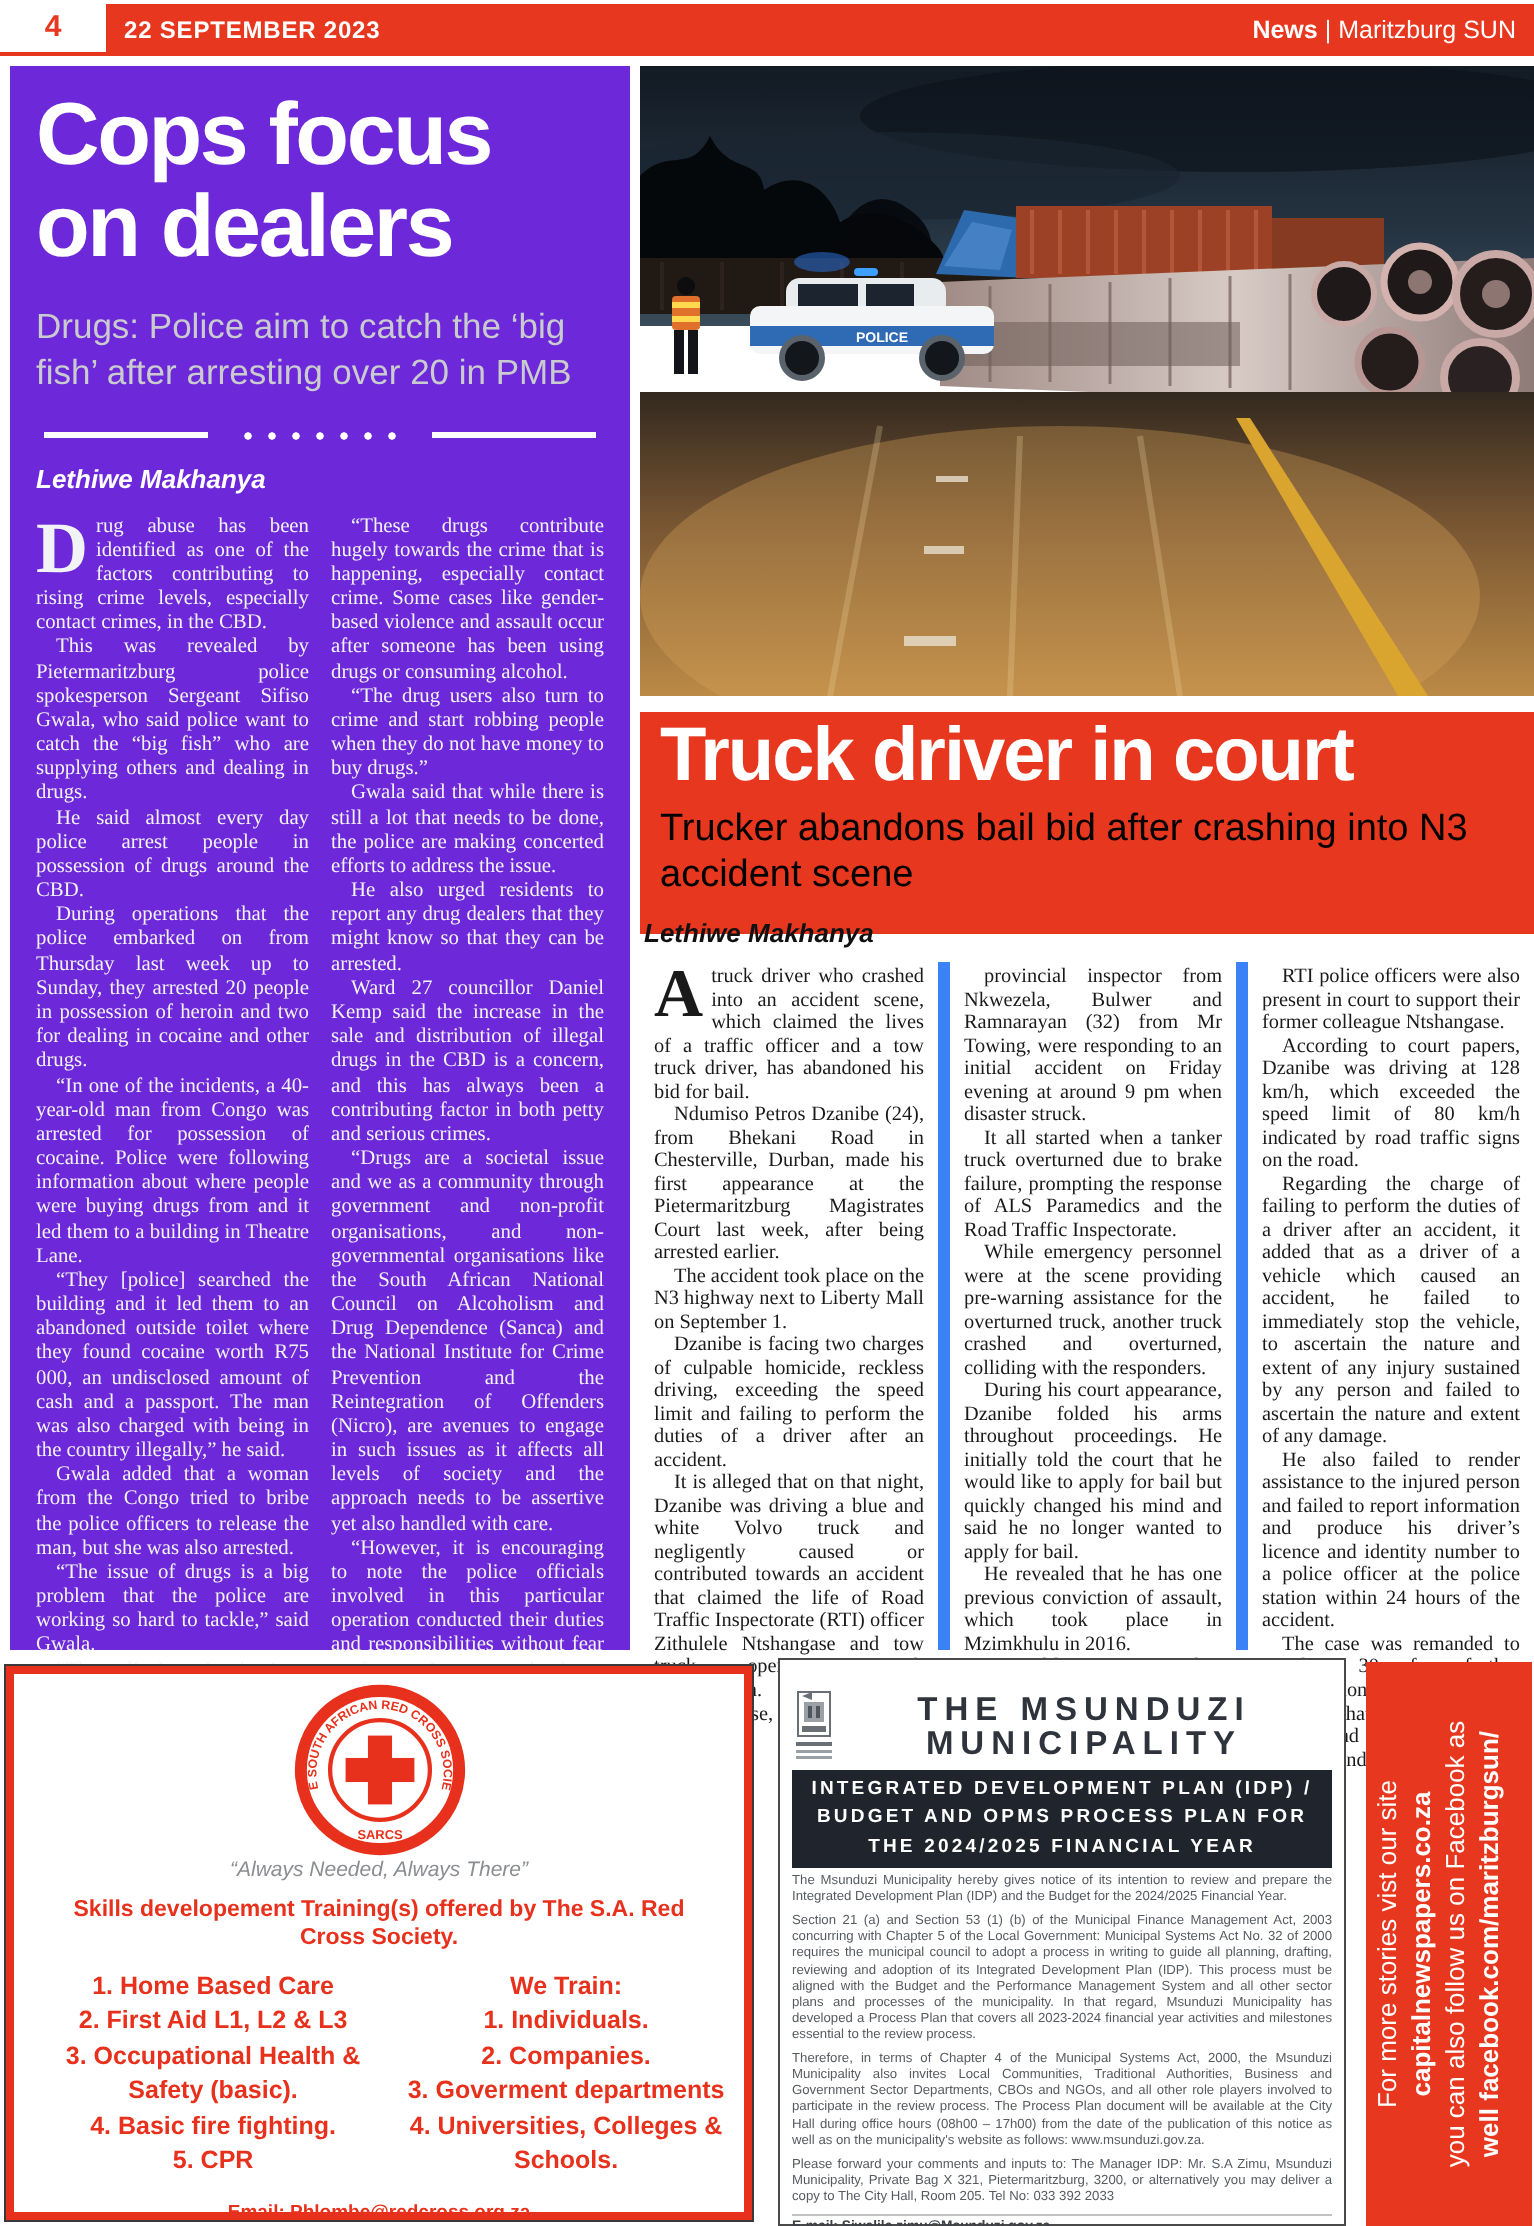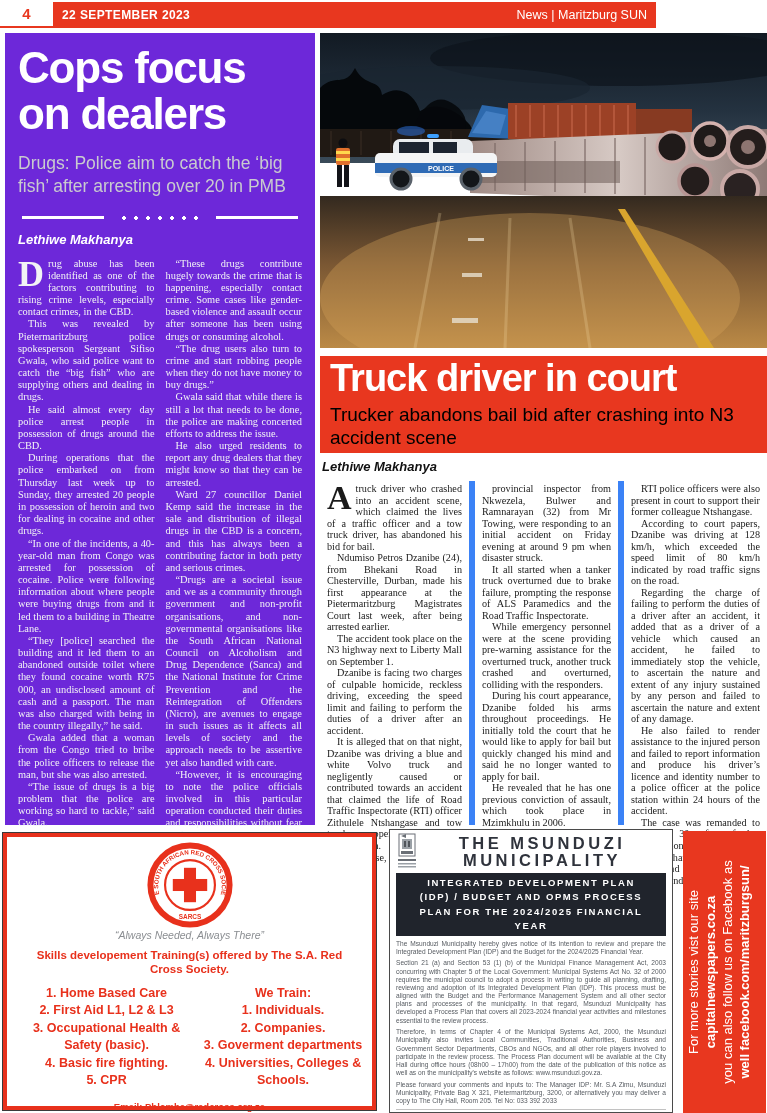--- a/index.html
+++ b/index.html
@@ -3,25 +3,25 @@
 <meta charset="utf-8">
 <style>
   html,body{margin:0;padding:0;background:#e8e8e8;}
   .page{position:relative;width:767px;height:1113px;background:#ffffff;overflow:hidden;
         font-family:"Liberation Sans",sans-serif;margin:0 auto;}
   .abs{position:absolute;}
 
   
   .hdr-pagenum{left:0;top:2px;width:53px;height:24px;background:#fff;border-bottom:2px solid #e8371f;
     color:#e8371f;font:bold 15px/24px "Liberation Sans",sans-serif;text-align:center;}
-  .hdr-bar{left:53px;top:2px;width:603px;height:26px;background:#e8371f;color:#fff;
+  .hdr-bar{left:53px;top:2px;width:714px;height:26px;background:#e8371f;color:#fff;
     display:flex;align-items:center;justify-content:space-between;box-sizing:border-box;padding:0 9px;}
   .hdr-date{font:bold 12px "Liberation Sans",sans-serif;letter-spacing:.4px;}
   .hdr-right{font:12.5px "Liberation Sans",sans-serif;}
-  .hdr-right .b{font-weight:normal;margin-left:40px;}
+  .hdr-right .b{font-weight:bold;margin-left:40px;}
 
   
   .lead{left:5px;top:33px;width:310px;height:792px;background:#6d28d9;color:#f2f3f5;
     box-sizing:border-box;padding:12px 13px 0 13px;}
   .lead h1{margin:0;font:bold 44px/1.05 "Liberation Sans",sans-serif;letter-spacing:-1.2px;color:#fff;}
   .lead .sub{margin:15px 0 0 0;font:17.5px/1.32 "Liberation Sans",sans-serif;color:#c9cbcf;}
   .divider{display:flex;align-items:center;margin:17px 4px 0 4px;}
   .divider .line{height:3px;background:#fff;width:82px;}
   .divider .dots{flex:1;height:4px;margin:0 14px;
     background-image:radial-gradient(circle,#fff 1.7px,transparent 2px);
@@ -33,21 +33,21 @@
   .bp{margin:0;font:10.4px/1.17 "Liberation Serif",serif;text-align:justify;text-indent:10px;}
   .lead .bp{color:#f2f3f5;}
   .firstp{text-indent:0;}
   .dropcap{float:left;font:bold 36px/30px "Liberation Serif",serif;padding:1px 4px 0 0;}
 
   
   .photo{left:320px;top:33px;width:447px;height:315px;}
   .photo svg{display:block;width:100%;height:100%;}
 
   
-  .banner{left:320px;top:356px;width:447px;height:97px;background:#e8371f;box-sizing:border-box;
+  .banner{left:320px;top:356px;width:447px;height:111px;background:#e8371f;box-sizing:border-box;
     padding:3px 10px 4px 10px;}
   .banner h2{margin:0;font:bold 38px/1.05 "Liberation Sans",sans-serif;letter-spacing:-1px;color:#fff;}
   .banner .bsub{margin:4px 0 0 0;font:19px/1.22 "Liberation Sans",sans-serif;color:#000000;}
   .t-byline{left:322px;top:459px;color:#111;}
   .t-cols{left:320px;top:481px;width:447px;height:344px;display:flex;}
   .t-col{box-sizing:border-box;width:149px;padding:2px 7px 0 7px;}
   .t-col + .t-col{border-left:6px solid #3b82f6;}
   .t-col .bp{font-size:10.2px;line-height:1.13;color:#1a1a1a;}
   .t-col .dropcap{font-size:34px;line-height:28px;}
 
@@ -59,26 +59,26 @@
   .rc-title{font:bold 11.5px/1.25 "Liberation Sans",sans-serif;margin:7px 18px 0 18px;}
   .rc-lists{display:flex;margin:8px 6px 0 6px;text-align:center;align-items:center;}
   .rc-list-l{width:53%;}
   .rc-list-r{width:47%;}
   .rc-item,.rc-rtitle{font:bold 12.5px/1.4 "Liberation Sans",sans-serif;}
   .rc-contact{margin-top:10px;font:bold 9.5px/1.45 "Liberation Sans",sans-serif;}
 
   
   .msu{left:389px;top:829px;width:284px;height:284px;background:#fff;box-sizing:border-box;
     border:1px solid #4a4a4a;padding:3px 6px 0 6px;}
-  .msu-head{display:flex;align-items:center;}
+  .msu-head{display:flex;align-items:center;margin-top:12px;}
   .msu-crest{width:22px;height:38px;flex:0 0 22px;}
   .msu-title{flex:1;text-align:center;font:bold 16.5px/1.05 "Liberation Sans",sans-serif;
     color:#2f333c;letter-spacing:3.5px;}
   .msu-bar{margin-top:2px;background:#20242c;color:#fff;text-align:center;
-    font:bold 9.5px/1.5 "Liberation Sans",sans-serif;letter-spacing:1.6px;padding:3px 18px;}
+    font:bold 9.5px/1.5 "Liberation Sans",sans-serif;letter-spacing:1.6px;padding:3px 4px;}
   .msu-p{margin:3.5px 0 0 0;font:6.6px/1.24 "Liberation Sans",sans-serif;color:#565b61;text-align:justify;}
   .msu-email{margin-top:4px;padding-top:2px;border-top:1px solid #c2c2c2;
     font:bold 6.9px "Liberation Sans",sans-serif;color:#3c4046;text-decoration:underline;}
   .msu-mgr{margin-top:4px;padding-top:2px;border-top:1px solid #c2c2c2;
     font:bold 7.2px "Liberation Sans",sans-serif;color:#3c4046;}
 
   
   .fbside{left:683px;top:831px;width:83px;height:282px;background:#e8371f;overflow:hidden;}
   .fb-rot{position:absolute;left:50%;top:50%;width:272px;height:78px;
     transform:translate(-50%,-50%) rotate(-90deg);color:#fff;text-align:center;
@@ -254,21 +254,21 @@
           <p class="bp">It is alleged that on that night, Dzanibe was driving a blue and white Volvo truck and negligently caused or contributed towards an accident that claimed the life of Road Traffic Inspectorate (RTI) officer Zithulele Ntshangase and tow truck operator Kavish Ramnarayan.</p>
           <p class="bp">Ntshangase, the principal</p>
         </div>
     </div>
     <div class="t-col">
       <div>
           <p class="bp">provincial inspector from Nkwezela, Bulwer and Ramnarayan (32) from Mr Towing, were responding to an initial accident on Friday evening at around 9 pm when disaster struck.</p>
           <p class="bp">It all started when a tanker truck overturned due to brake failure, prompting the response of ALS Paramedics and the Road Traffic Inspectorate.</p>
           <p class="bp">While emergency personnel were at the scene providing pre-warning assistance for the overturned truck, another truck crashed and overturned, colliding with the responders.</p>
           <p class="bp">During his court appearance, Dzanibe folded his arms throughout proceedings. He initially told the court that he would like to apply for bail but quickly changed his mind and said he no longer wanted to apply for bail.</p>
-          <p class="bp">He revealed that he has one previous conviction of assault, which took place in Mzimkhulu in 2006.</p>
+          <p class="bp">He revealed that he has one previous conviction of assault, which took place in Mzimkhulu in 2016.</p>
           <p class="bp">He said he was instructed to pay a fine for this charge.</p>
         </div>
     </div>
     <div class="t-col">
       <div>
           <p class="bp">RTI police officers were also present in court to support their former colleague Ntshangase.</p>
           <p class="bp">According to court papers, Dzanibe was driving at 128 km/h, which exceeded the speed limit of 80 km/h indicated by road traffic signs on the road.</p>
           <p class="bp">Regarding the charge of failing to perform the duties of a driver after an accident, it added that as a driver of a vehicle which caused an accident, he failed to immediately stop the vehicle, to ascertain the nature and extent of any injury sustained by any person and failed to ascertain the nature and extent of any damage.</p>
           <p class="bp">He also failed to render assistance to the injured person and failed to report information and produce his driver’s licence and identity number to a police officer at the police station within 24 hours of the accident.</p>
           <p class="bp">The case was remanded to October 30 for further investigations. The state revealed that the post mortem reports and other evidence is still outstanding.</p>

